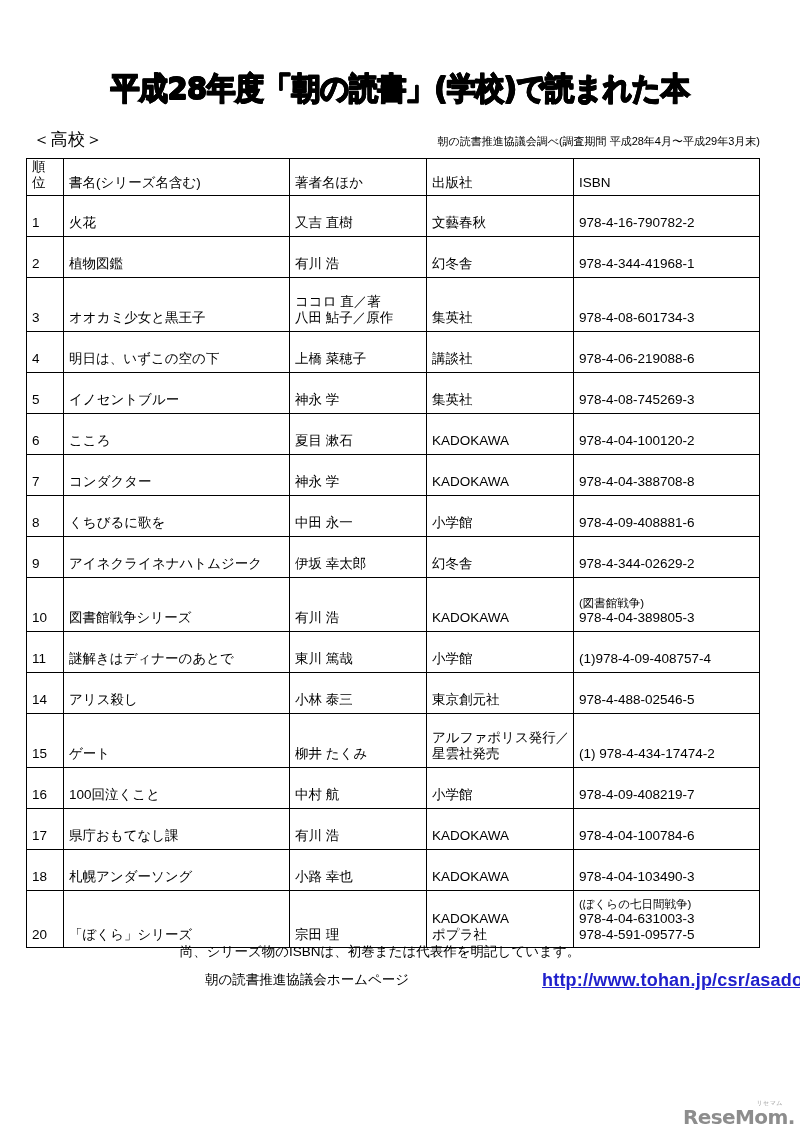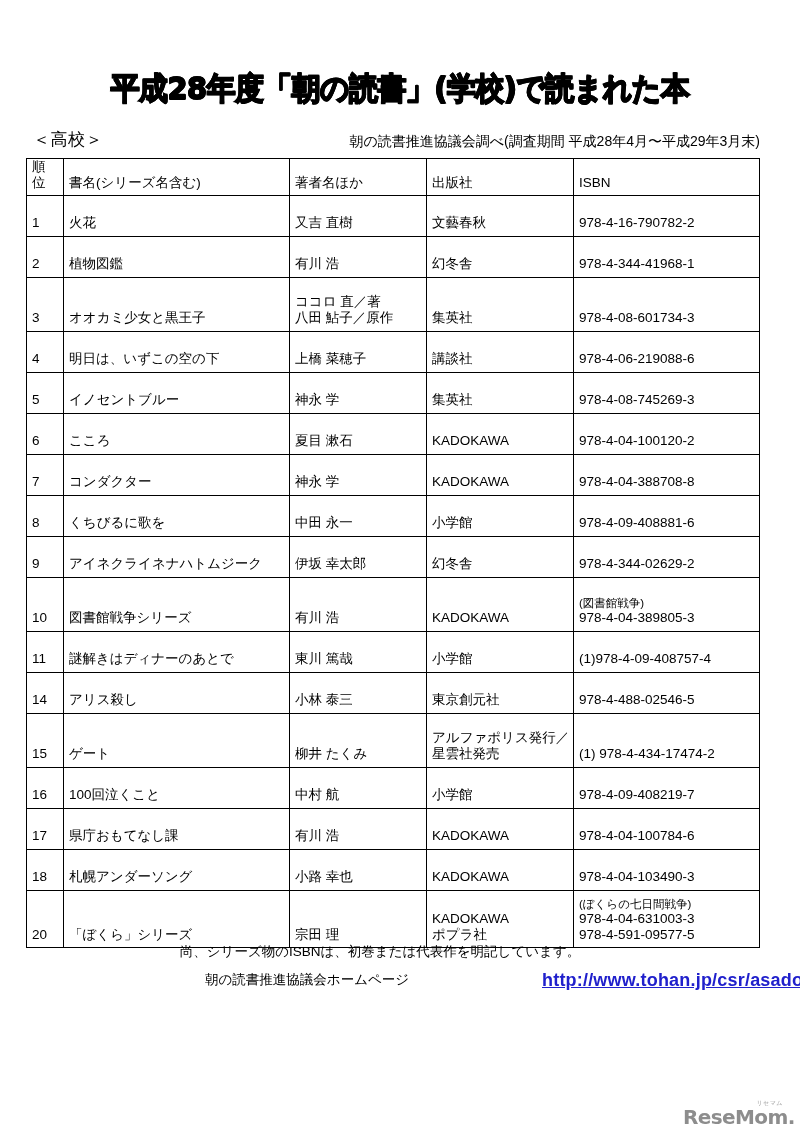--- a/index.html
+++ b/index.html
@@ -49,21 +49,21 @@
     top: 0;
     font-size: 17px;
     line-height: 22px;
     letter-spacing: 0.5px;
     white-space: nowrap;
   }
   #survey-info {
     position: absolute;
     right: 0;
     top: 3px;
-    font-size: 14px;
+    font-size: 11px;
     line-height: 19px;
     white-space: nowrap;
   }
 
   
   #book-table {
     position: absolute;
     top: 158px;
     left: 26px;
     width: 734px;

